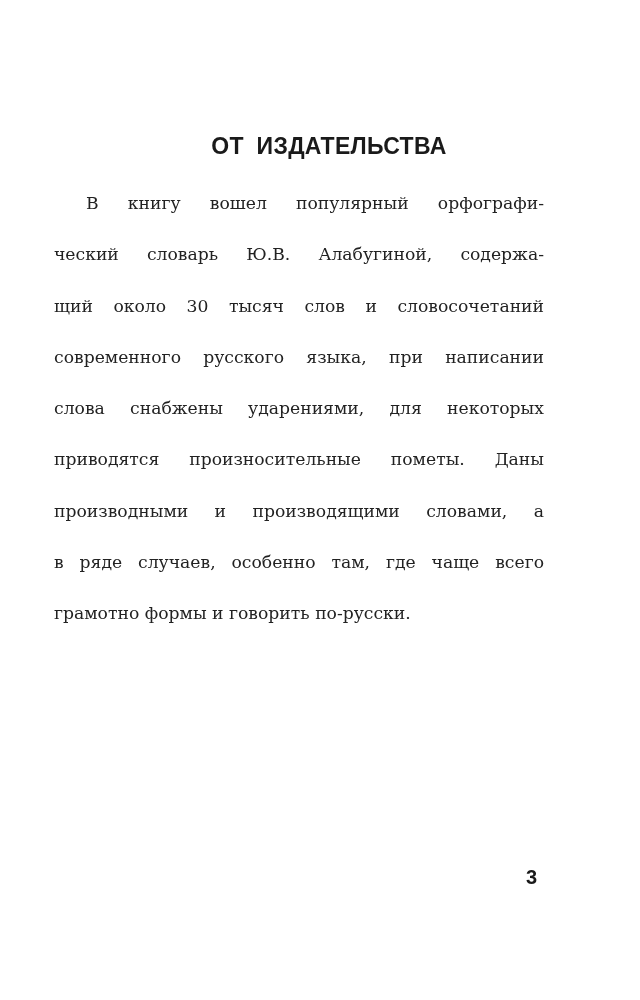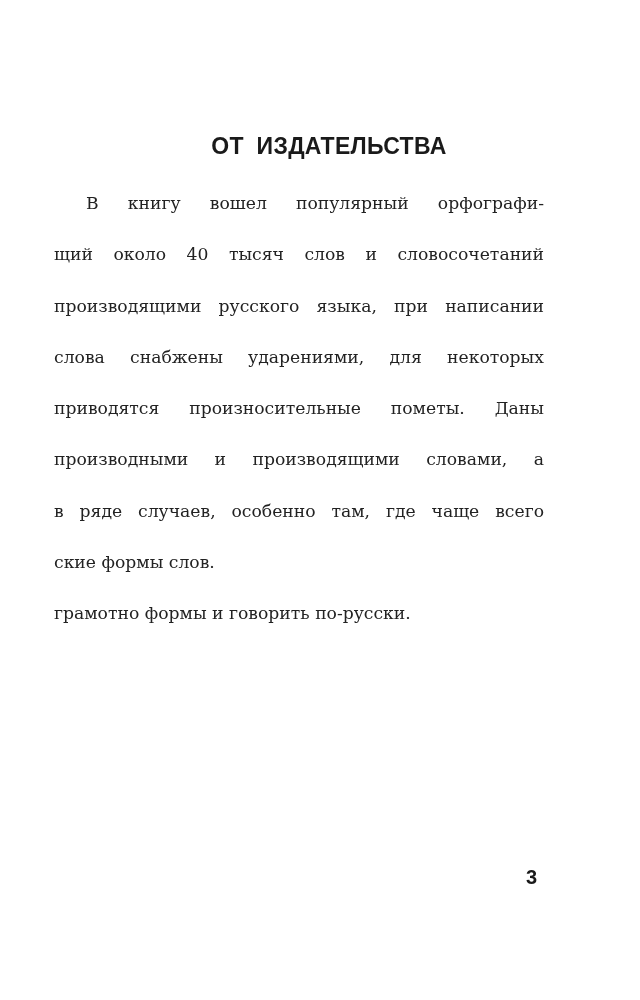--- a/index.html
+++ b/index.html
@@ -61,27 +61,27 @@
   </style>
 </head>
 <body>
 
 <div>
   <h1 class="page-title">ОТ ИЗДАТЕЛЬСТВА</h1>
 
   <div class="body-text">
     <div>
       <span class="line indent">В книгу вошел популярный орфографи-</span>
-      <span class="line">щий около 40 тысяч слов и словосочетаний</span>
-      <span class="line">производящими русского языка, при написании</span>
+      <span class="line">ческий словарь Ю.В. Алабугиной, содержа-</span>
+      <span class="line">щий около 30 тысяч слов и словосочетаний</span>
+      <span class="line">современного русского языка, при написании</span>
       <span class="line">слова снабжены ударениями, для некоторых</span>
       <span class="line">приводятся произносительные пометы. Даны</span>
       <span class="line">производными и производящими словами, а</span>
       <span class="line">в ряде случаев, особенно там, где чаще всего</span>
-      <span class="line last">ские формы слов.</span>
     </div>
     <div>
       <span class="line last">грамотно формы и говорить по-русски.</span>
     </div>
   </div>
 
   <div class="page-number">3</div>
 </div>
 
 </body></html>

